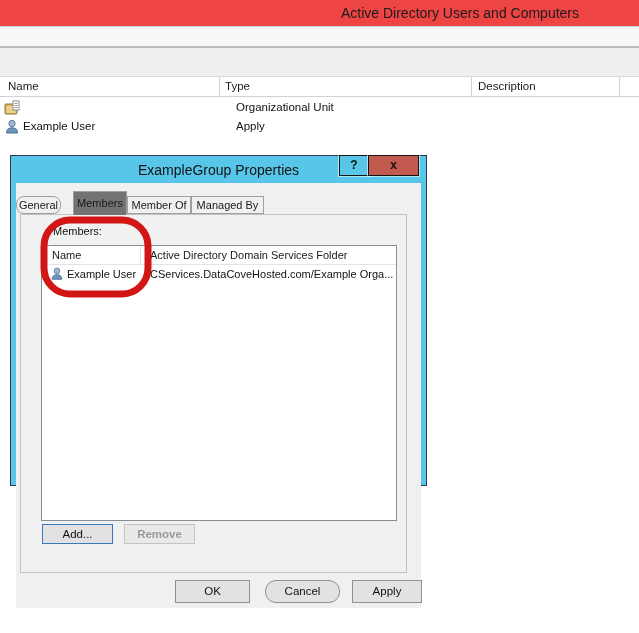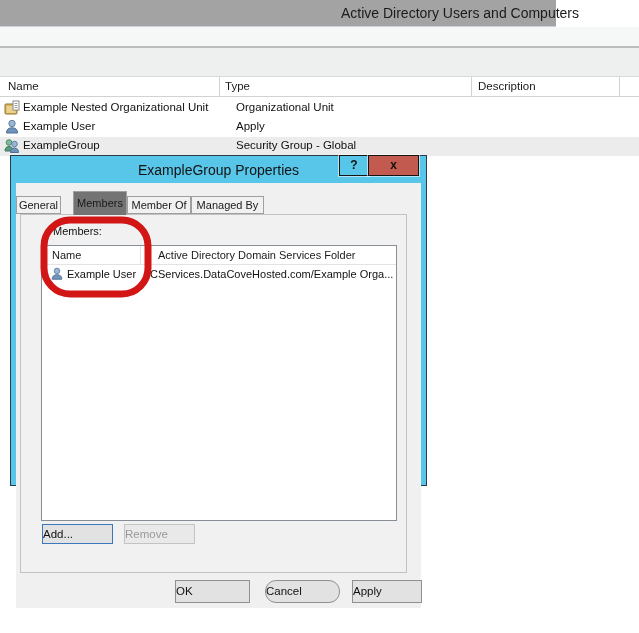--- a/index.html
+++ b/index.html
@@ -1,21 +1,21 @@
 <!DOCTYPE html>
 <html><head>
 <meta charset="utf-8">
 <style>
   * { margin:0; padding:0; box-sizing:border-box; }
   body { background:#ffffff; font-family:"Liberation Sans", sans-serif; }
   .screen { position:relative; width:639px; height:633px; background:#ffffff; overflow:hidden; }
 
   
-  .main-titlebar { position:absolute; left:0; top:0; width:556px; height:27px;
-    background:#a3a3a3; border-bottom:1px solid #c9d3dd; }
+  .main-titlebar { position:absolute; left:0; top:0; width:639px; height:27px;
+    background:#ef4444; border-bottom:1px solid #c9d3dd; }
   .main-title-text { position:absolute; left:281px; top:5px; width:358px; text-align:center;
     font-size:14px; color:#1b1b1b; white-space:nowrap; }
   .band1 { position:absolute; left:0; top:27px; width:639px; height:19px; background:#f6f7f7; }
   .hdivider { position:absolute; left:0; top:46px; width:639px; height:2px; background:#bcbcbc; }
   .band2 { position:absolute; left:0; top:48px; width:639px; height:28px; background:#eef0f0; }
 
   .list-header { position:absolute; left:0; top:76px; width:639px; height:21px; background:#ffffff;
     border-top:1px solid #dadada; border-bottom:1px solid #d2d2d2; }
   .hcell { position:absolute; top:0; height:19px; line-height:19px; font-size:11.5px; color:#1a1a1a;
     border-right:1px solid #d2d2d2; overflow:hidden; white-space:nowrap; }
@@ -40,46 +40,46 @@
     font-size:12px; line-height:19px; color:#111; cursor:default; }
   .dlg-help { left:328px; width:30px; background:#58c6e8; }
   .dlg-close { left:357px; width:51px; background:#c25a50; }
   .dlg-inner { position:absolute; left:5px; top:27px; width:405px; height:425px; background:#f0f0f0; }
 
   
   .tab { position:absolute; top:13px; height:18px; line-height:17px; text-align:center;
     font-size:11px; color:#1a1a1a; background:#f1f1f1; border:1px solid #9f9f9f; z-index:1; }
   .tab.active { top:8px; height:24px; line-height:22px; background:#737373;
     border-bottom:none; z-index:3; }
-  .tab.t-general { left:0; width:45px; }
+  .tab.t-general { left:0; width:45px;border-radius:8px; }
   .tab.t-members { left:57px; width:54px; }
   .tab.t-memberof { left:111px; width:64px; }
   .tab.t-managedby { left:175px; width:73px; }
   .tab-page { position:absolute; left:4px; top:31px; width:387px; height:359px;
     border:1px solid #c2c2c2; background:#f1f1f1; z-index:2; }
 
   .members-label { position:absolute; left:37px; top:42px; font-size:11px; color:#111; z-index:3; }
 
   .memberbox { position:absolute; left:25px; top:62px; width:356px; height:276px;
     background:#ffffff; border:1px solid #878d94; z-index:3; }
   .mb-header { position:absolute; left:0; top:0; width:100%; height:19px;
     border-bottom:1px solid #e3e3e3; }
   .mb-hcell { position:absolute; top:0; height:18px; line-height:18px; font-size:11px; color:#1a1a1a; white-space:nowrap; }
   .mb-hname { left:0; width:99px; padding-left:10px; border-right:1px solid #e3e3e3; }
-  .mb-hfolder { left:100px; padding-left:16px; }
+  .mb-hfolder { left:100px; padding-left:8px; }
   .mb-row { position:absolute; left:0; top:20px; width:100%; height:18px; font-size:11px; color:#111; }
   .mb-icon { position:absolute; left:8px; top:1px; width:14px; height:14px; }
   .mb-name { position:absolute; left:25px; top:2px; white-space:nowrap; }
   .mb-folder { position:absolute; left:108px; top:2px; white-space:nowrap; }
 
-  .btn { position:absolute; text-align:left; font-size:11.5px; color:#111;
+  .btn { position:absolute; text-align:center; font-size:11.5px; color:#111;
     background:#e2e2e2; border:1px solid #909090; line-height:18px; cursor:default; z-index:3; }
   .btn-add { left:26px; top:341px; width:71px; height:20px; border:1px solid #3b77bd; }
   .btn-remove { left:108px; top:341px; width:71px; height:20px;
-    background:#e9e9e9; border:1px solid #c3c3c3; color:#9a9a9a; }
+    background:#e9e9e9; border:1px solid #c3c3c3; color:#9a9a9a;font-weight:bold; }
   .btn-ok { left:159px; top:397px; width:75px; height:23px; line-height:21px; }
   .btn-cancel { left:249px; top:397px; width:75px; height:23px; line-height:21px;border-radius:11px; }
   .btn-apply { left:336px; top:397px; width:70px; height:23px; line-height:21px; }
 
   
   .annotation { position:absolute; left:36px; top:211px; z-index:40; pointer-events:none; }
 </style>
 </head>
 <body>
 
@@ -100,43 +100,32 @@
 
   <div class="lv-row r1">
     <svg class="lv-icon" viewBox="0 0 16 16">
       <rect x="1" y="4" width="12" height="10" rx="1" fill="#ddb65f" stroke="#8d7335" stroke-width="1"></rect>
       <rect x="2.5" y="6" width="9" height="7" fill="#ecd18c"></rect>
       <rect x="9" y="1" width="6" height="9" fill="#ffffff" stroke="#8a8a8a" stroke-width="1"></rect>
       <line x1="10.5" y1="3.5" x2="13.5" y2="3.5" stroke="#9a9a9a" stroke-width="1"></line>
       <line x1="10.5" y1="5.5" x2="13.5" y2="5.5" stroke="#9a9a9a" stroke-width="1"></line>
       <line x1="10.5" y1="7.5" x2="13.5" y2="7.5" stroke="#9a9a9a" stroke-width="1"></line>
     </svg>
-    <span class="lv-name">Example Nested Organizational Unit</span>
     <span class="lv-type">Organizational Unit</span>
   </div>
 
   <div class="lv-row r2">
     <svg class="lv-icon" viewBox="0 0 16 16">
       <circle cx="8" cy="4.5" r="3.2" fill="#9bb7d4" stroke="#5e7fa3" stroke-width="1"></circle>
       <path d="M2.5,14 Q2.5,8.8 8,8.8 Q13.5,8.8 13.5,14 Z" fill="#6f94bb" stroke="#4d6f94" stroke-width="1"></path>
     </svg>
     <span class="lv-name">Example User</span>
     <span class="lv-type">Apply</span>
   </div>
 
-  <div class="lv-row r3">
-    <svg class="lv-icon" viewBox="0 0 16 16">
-      <circle cx="5" cy="4.5" r="2.8" fill="#7fbb9c" stroke="#4e8a6c" stroke-width="1"></circle>
-      <path d="M1,13 Q1,8.5 5,8.5 Q9,8.5 9,13 Z" fill="#5a9c7d" stroke="#3f7a5e" stroke-width="1"></path>
-      <circle cx="10.5" cy="6" r="2.8" fill="#9bb7d4" stroke="#5e7fa3" stroke-width="1"></circle>
-      <path d="M6.5,14.5 Q6.5,10 10.5,10 Q14.5,10 14.5,14.5 Z" fill="#6f94bb" stroke="#4d6f94" stroke-width="1"></path>
-    </svg>
-    <span class="lv-name">ExampleGroup</span>
-    <span class="lv-type">Security Group - Global</span>
-  </div>
 
   <div class="dialog">
     <div class="dlg-title">ExampleGroup Properties</div>
     <div class="dlg-sysbtn dlg-help">?</div>
     <div class="dlg-sysbtn dlg-close">x</div>
 
     <div class="dlg-inner">
 
       <div class="tab t-general">General</div>
       <div class="tab t-members active">Members</div>

